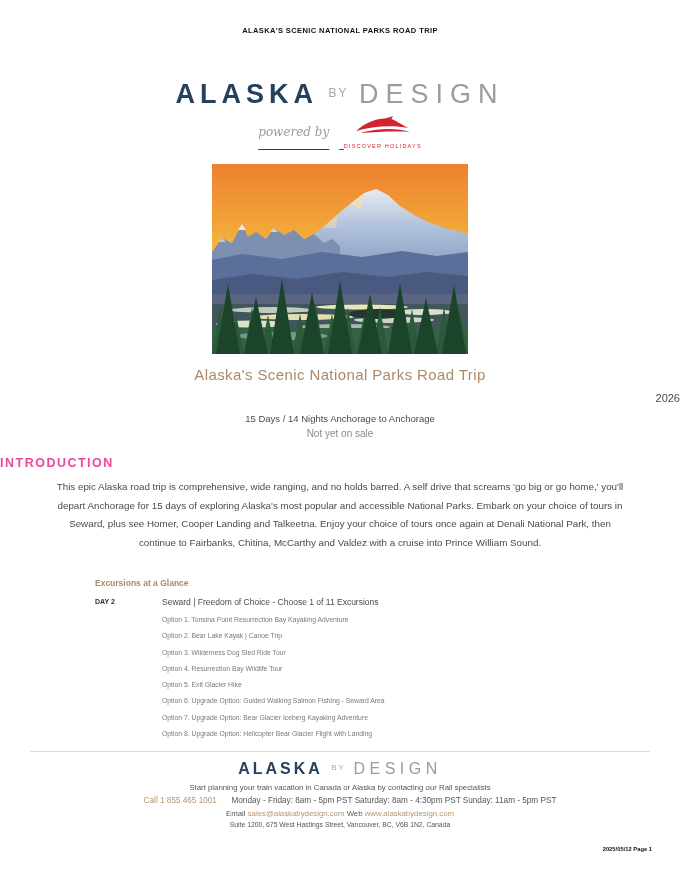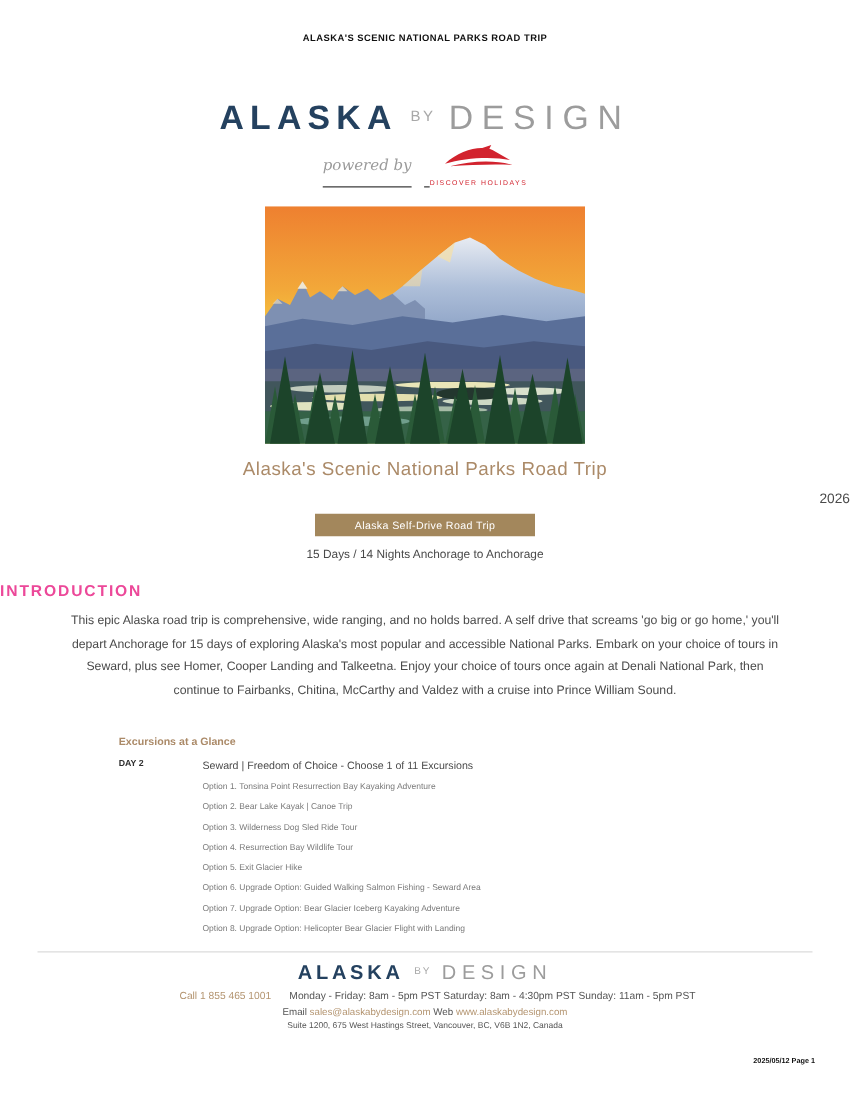--- a/index.html
+++ b/index.html
@@ -169,28 +169,26 @@
         <polygon points="176,190 188,119 200,190"></polygon>
           <polygon points="202,190 214,134 226,190"></polygon>
         <polygon points="230,190 242,121 254,190"></polygon>
       </g>
     </svg>
   </div>
 
   <div class="trip-title">Alaska's Scenic National Parks Road Trip</div>
   <div class="trip-year">2026</div>
 
-  <div class="badge-row">
-    <span class="trip-badge">Alaska Self-Drive Road Trip</span>
-  </div>
 
   <div class="trip-meta">
     <span>15 Days / 14 Nights</span>
     <span class="route">Anchorage to Anchorage</span>
   </div>
+  <div class="sale-status">Not yet on sale</div>
 
   <div class="intro-heading">INTRODUCTION</div>
   <div class="intro-body">This epic Alaska road trip is comprehensive, wide ranging, and no holds barred. A self drive that screams 'go big or go home,' you'll depart Anchorage for 15 days of exploring Alaska's most popular and accessible National Parks. Embark on your choice of tours in Seward, plus see Homer, Cooper Landing and Talkeetna. Enjoy your choice of tours once again at Denali National Park, then continue to Fairbanks, Chitina, McCarthy and Valdez with a cruise into Prince William Sound.</div>
 
   <div class="itinerary">
     <div class="itinerary-heading">Excursions at a Glance</div>
 
     <div class="day-row">
       <div class="day-label">DAY 2</div>
       <div class="day-desc">Seward | Freedom of Choice - Choose 1 of 11 Excursions</div>
@@ -209,20 +207,21 @@
   </div>
 
   <hr class="footer-divider">
 
   <div class="footer">
     <div class="brand-small">
       <span class="primary">ALASKA</span>
       <span class="connector">BY</span>
       <span class="secondary">DESIGN</span>
     </div>
+    <div class="footer-tagline">Start planning your train vacation in Canada or Alaska by contacting our Rail specialists</div>
     <div class="footer-line">
       <span class="tan-link">Call</span>
       <a class="tan-link">1 855 465 1001</a>
       <span class="sep"></span>
       <span>Monday - Friday: 8am - 5pm PST Saturday: 8am - 4:30pm PST Sunday: 11am - 5pm PST</span>
     </div>
     <div class="footer-contacts">
       <span>Email</span>
       <a class="tan-link">sales@alaskabydesign.com</a>
       <span class="sep"></span>

